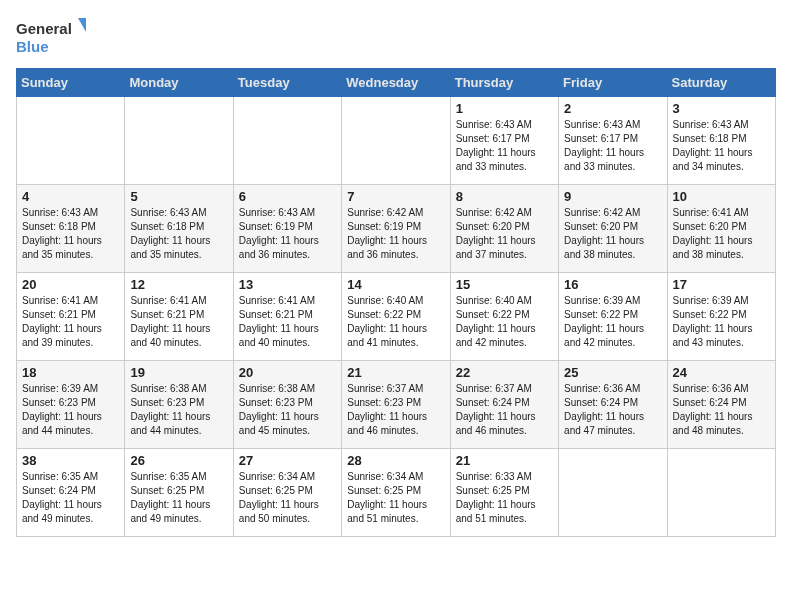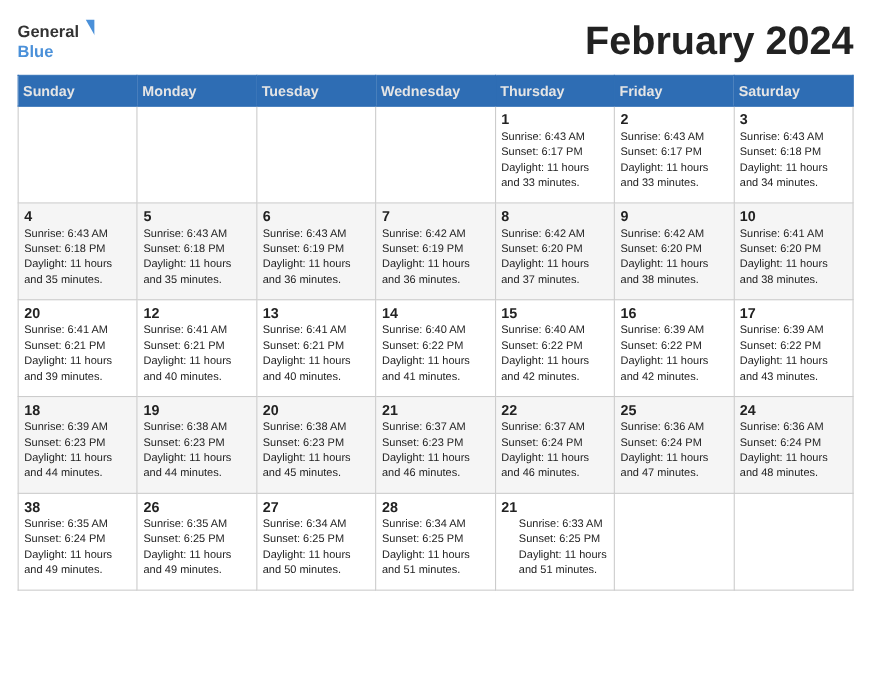--- a/index.html
+++ b/index.html
@@ -79,21 +79,20 @@
 
 <div class="header">
   <div class="logo">
   <svg width="70" height="44" viewBox="0 0 70 44" xmlns="http://www.w3.org/2000/svg">
     <text x="0" y="18" font-family="Arial" font-size="15" font-weight="bold" fill="#333">General</text>
     <text x="0" y="36" font-family="Arial" font-size="15" font-weight="bold" fill="#4a90d9">Blue</text>
     <polygon points="62,2 70,2 70,16" fill="#4a90d9"></polygon>
   </svg>
 </div>
   <div class="title-block">
-    <div class="cal-title">February 2024</div>
   </div>
 </div>
 
 <table class="calendar">
   <thead>
     <tr>
     <th>Sunday</th>
         <th>Monday</th>
         <th>Tuesday</th>
         <th>Wednesday</th>
@@ -279,21 +278,21 @@
 Daylight: 11 hours and 50 minutes.</div>
         </td>
         <td>
           <span class="day-num">28</span>
           <div class="day-info" style="white-space: pre-line;">Sunrise: 6:34 AM
 Sunset: 6:25 PM
 Daylight: 11 hours and 51 minutes.</div>
         </td>
         <td>
           <span class="day-num">21</span>
-          <div class="day-info" style="white-space: pre-line; margin-left: 16px;">Sunrise: 6:33 AM
+          <div class="day-info" style="white-space: pre-line;">Sunrise: 6:33 AM
 Sunset: 6:25 PM
 Daylight: 11 hours and 51 minutes.</div>
         </td>
         <td class="empty-cell"></td>
         <td class="empty-cell"></td>
       </tr>
     </tbody>
 </table>
 
 </body></html>

